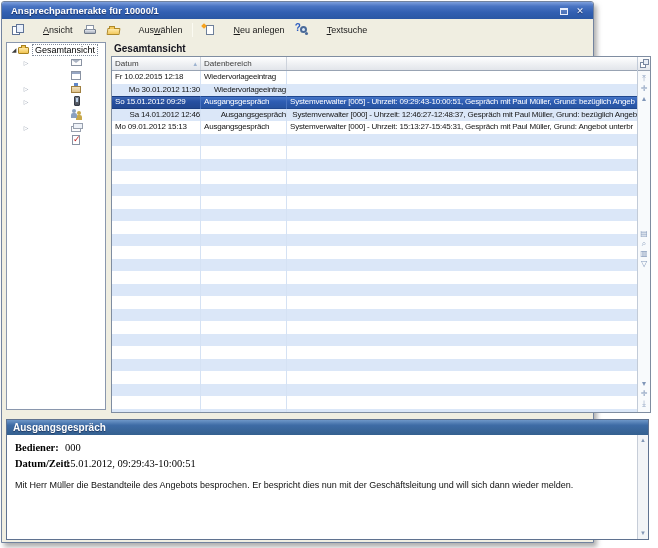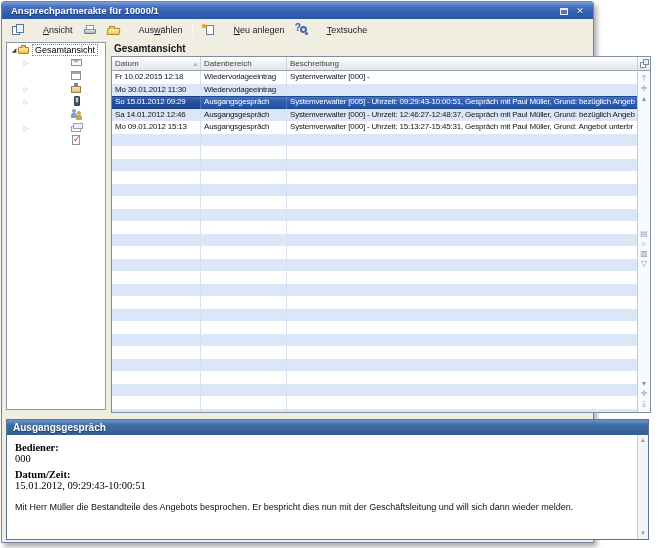--- a/index.html
+++ b/index.html
@@ -89,21 +89,21 @@
          border-bottom:1px solid #98a3b3;font-size:8px;color:#3b3b3b;}
   .th{display:flex;align-items:center;padding-left:3px;border-right:1px solid #cdd3dc;
       white-space:nowrap;overflow:hidden;cursor:default;}
   .th-0{width:89px;justify-content:space-between;}
   .th-1{width:86px;}
   .th-2{flex:1;border-right:none;}
   .sort-arrow{color:#9db3d0;font-size:7px;margin-right:3px;}
   .rows{position:absolute;left:0;top:14px;right:13px;bottom:0;overflow:hidden;}
   .row{display:flex;height:12.5px;line-height:12.5px;font-size:8px;color:#141414;
        letter-spacing:-0.2px;background:#fff;cursor:default;}
-  .row.alt{background:#dbe7f8;}
+  .row.alt{background:#dbe7f8;text-align:right;}
   .row .cell{padding-left:3px;white-space:nowrap;overflow:hidden;border-right:1px solid #d5e2f4;}
   .row .c0{width:89px;}
   .row .c1{width:86px;}
   .row .c2{flex:1;border-right:none;}
   .row.selected{background:linear-gradient(180deg,#4a7acc,#2d5cb2 45%,#27539f);color:#fff;
                 box-shadow:inset 0 1px 0 #1f478f, inset 0 -1px 0 #1f478f;}
   .row.selected .cell{border-right-color:#4a74c0;}
   .row.selected .c0{background:rgba(0,0,50,.14);}
   
   .gstrip{position:absolute;top:0;right:0;bottom:0;width:13px;background:#f8fafc;
@@ -123,21 +123,21 @@
   
   .splitter{position:absolute;left:4px;top:411px;width:643px;height:6px;}
   
   .detail{position:absolute;left:4px;top:417px;width:643px;height:121px;background:#fff;
           border:1px solid #5f7290;overflow:hidden;}
   .detail-header{height:15px;line-height:15px;padding-left:6px;color:#fff;font-weight:bold;
           font-size:10px;text-shadow:0 1px 1px rgba(0,0,30,.45);
           background:linear-gradient(180deg,#6e97c8 0%,#3e6ba5 35%,#34608f 100%);}
   .dfields{margin-top:7px;}
   .dfield{display:flex;margin:0 0 5px 8px;font-family:"Liberation Serif","DejaVu Serif",serif;
-          font-size:10.5px;color:#000;flex-direction:column;}
+          font-size:10.5px;color:#000;}
   .dlabel{font-weight:bold;width:50px;flex:0 0 auto;}
   .dbody{margin:11px 16px 0 8px;font-size:9px;line-height:11.5px;color:#101010;}
   .dscroll{position:absolute;right:0;top:15px;bottom:0;width:11px;background:#f2f4f7;
            border-left:1px solid #c6cdd8;}
   .dsarrow{position:absolute;left:0;right:0;text-align:center;font-size:6px;color:#8296b5;height:9px;
            line-height:9px;cursor:default;}
   .dsa-up{top:1px;} .dsa-down{bottom:1px;}
 </style>
 </head>
 <body>
@@ -224,29 +224,25 @@
 
   <div class="table-panel">
     <div class="thead" id="thead">
         <div class="th th-0">
           <span>Datum</span>
           <span class="sort-arrow">▴</span>
         </div>
         <div class="th th-1">
           <span>Datenbereich</span>
         </div>
-        <div class="th th-2">
-          <span>Beschreibung</span>
-        </div>
       </div>
     <div class="rows" id="rows">
         <div class="row">
           <div class="cell c0">Fr 10.02.2015 12:18</div>
           <div class="cell c1">Wiedervorlageeintrag</div>
-          <div class="cell c2">Systemverwalter [000] -</div>
         </div>
         <div class="row alt">
           <div class="cell c0">Mo 30.01.2012 11:30</div>
           <div class="cell c1">Wiedervorlageeintrag</div>
         </div>
         <div class="row selected">
           <div class="cell c0">So 15.01.2012 09:29</div>
           <div class="cell c1">Ausgangsgespräch</div>
           <div class="cell c2">Systemverwalter [005] - Uhrzeit: 09:29:43-10:00:51, Gespräch mit Paul Müller, Grund: bezüglich Angeb</div>
         </div>

